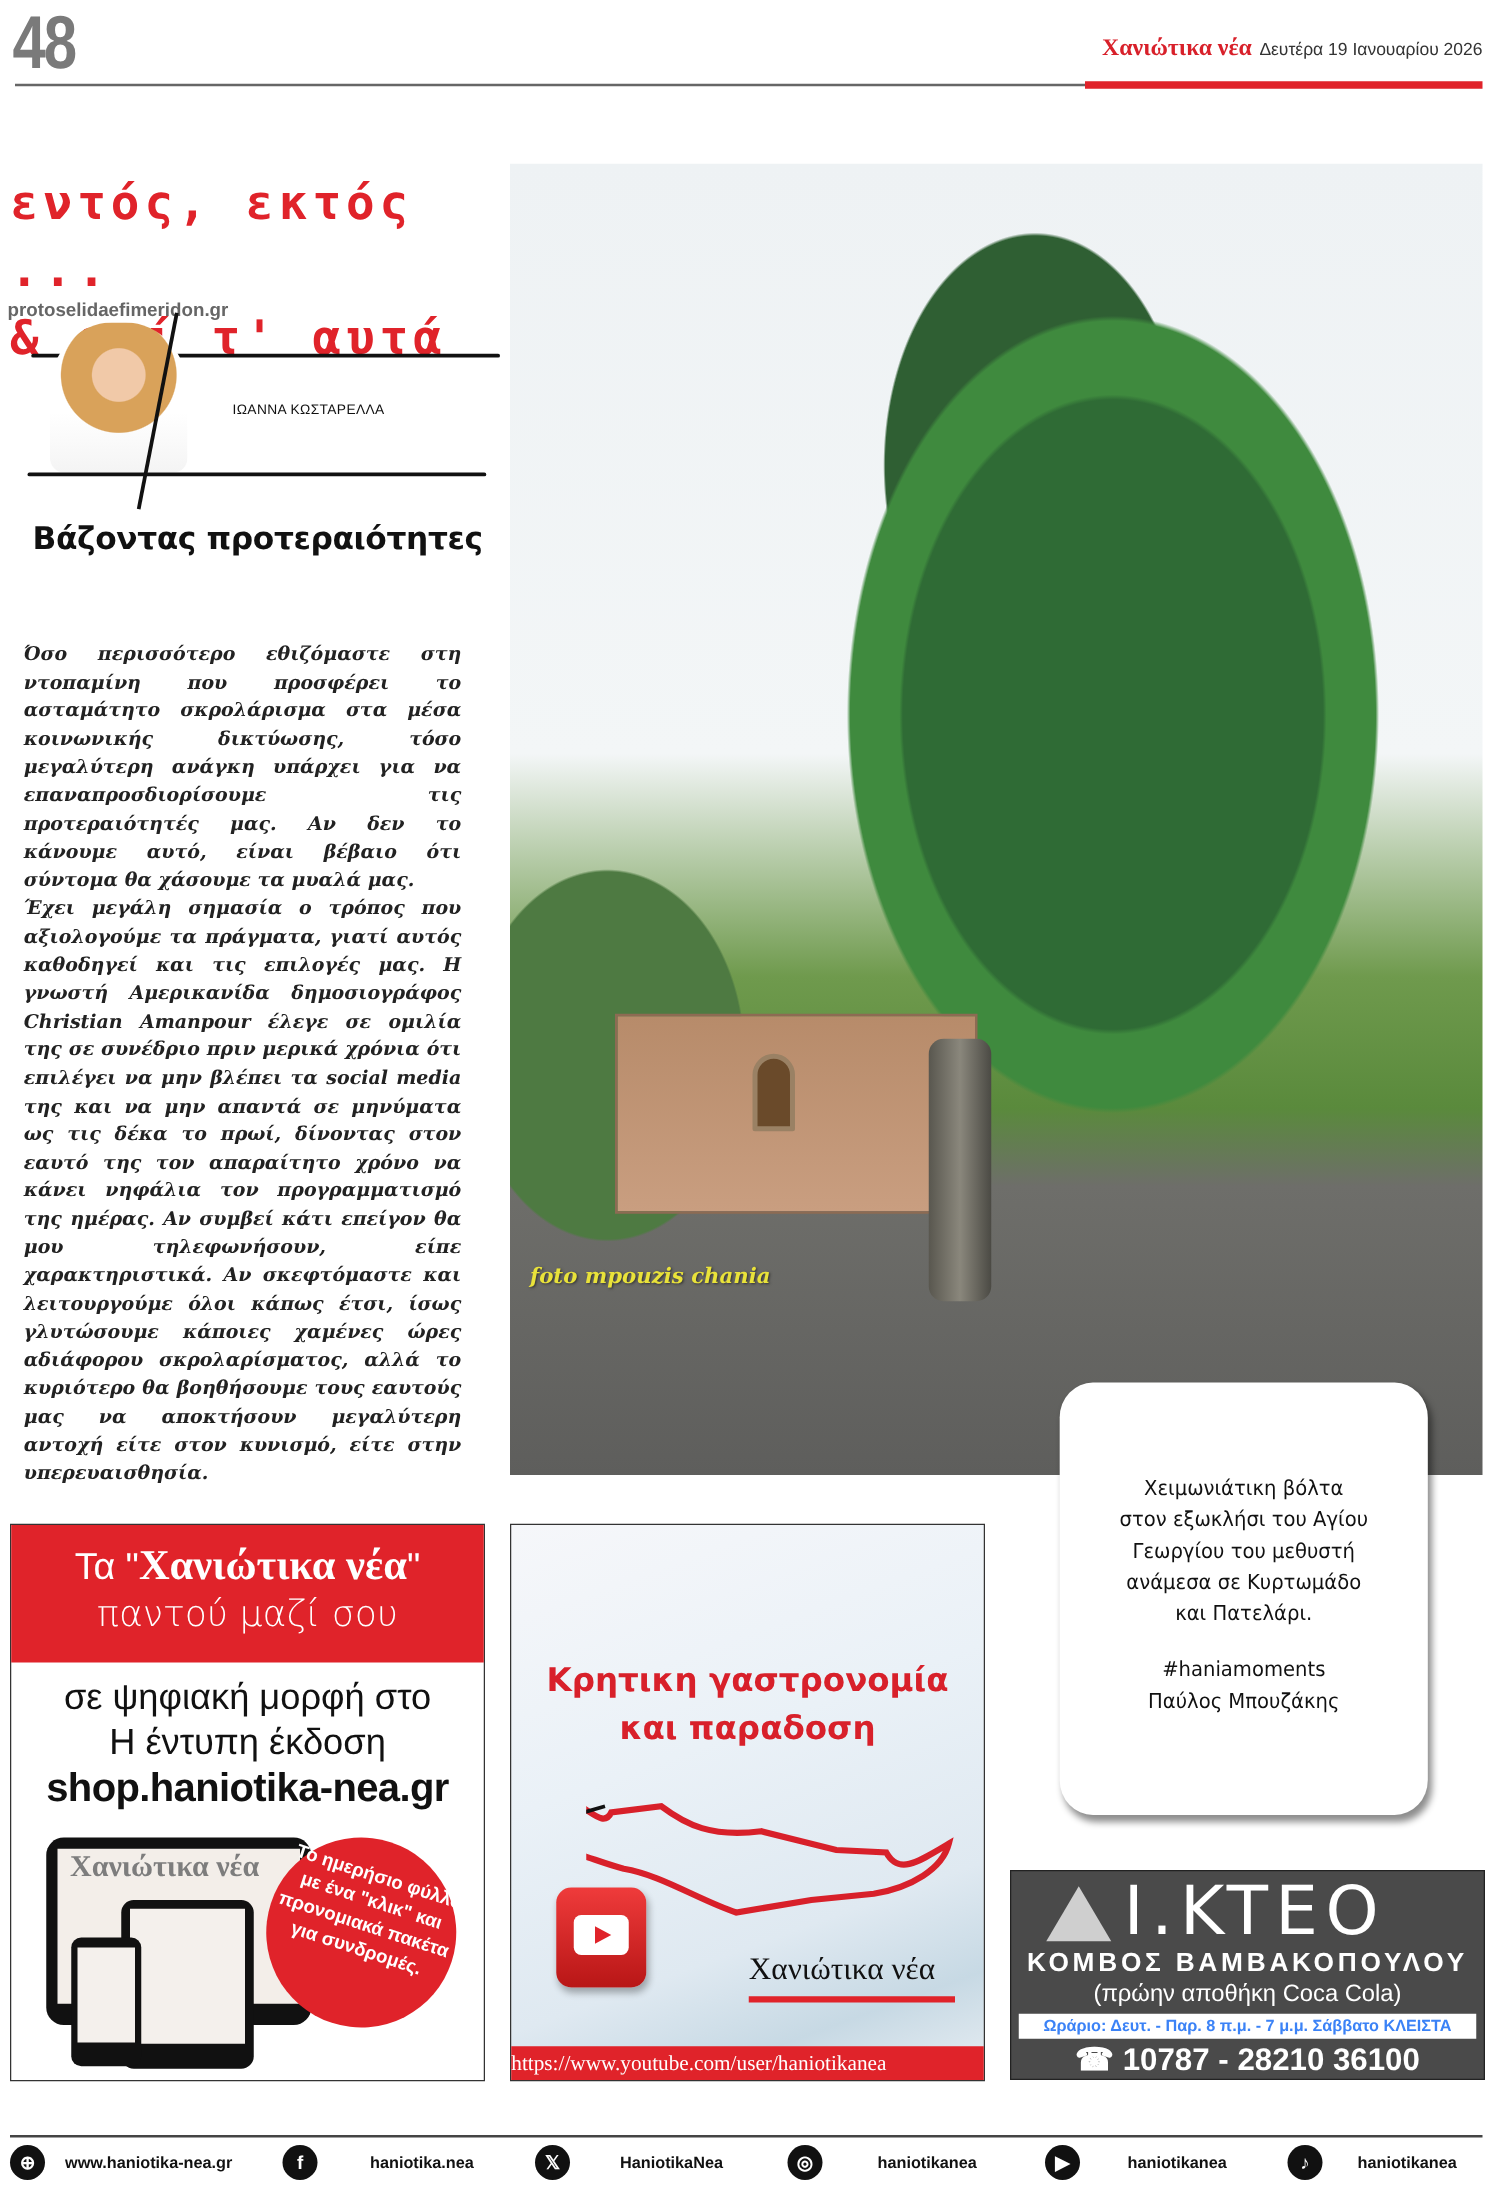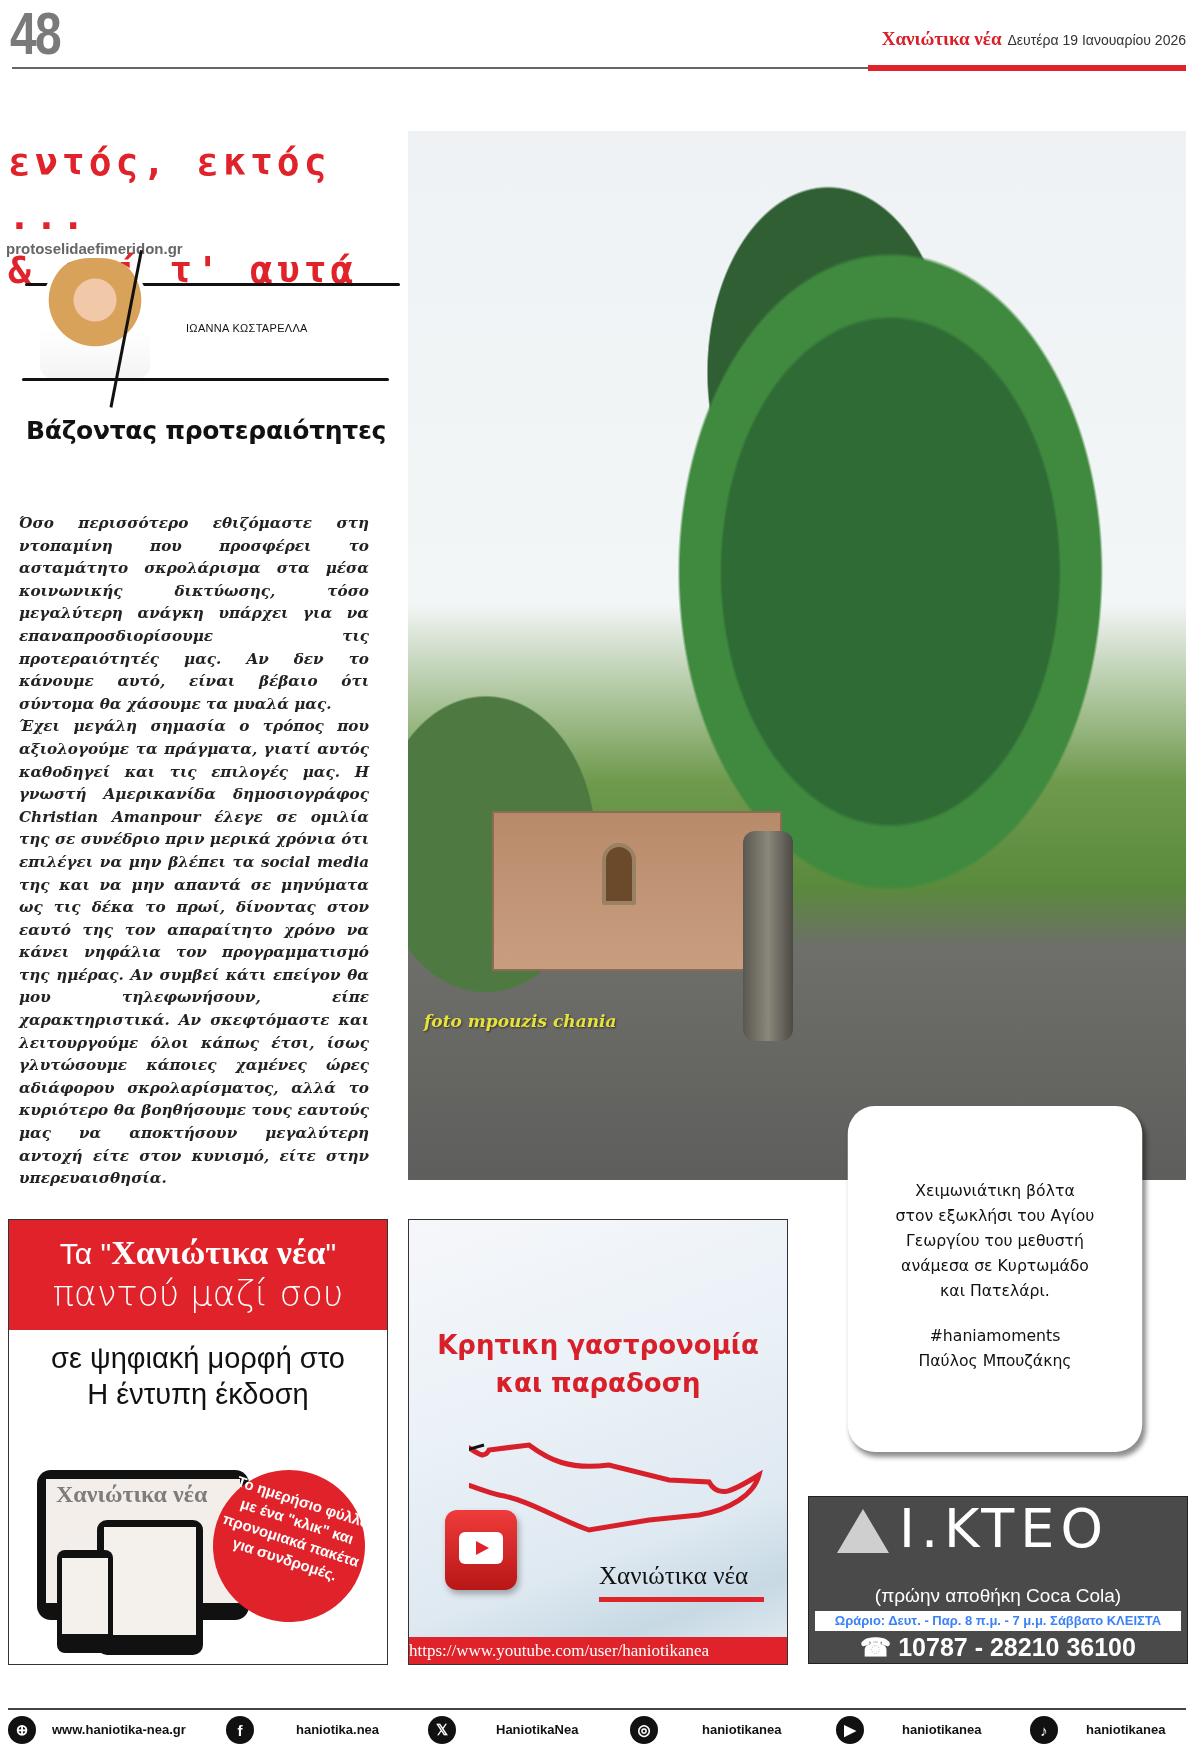--- a/index.html
+++ b/index.html
@@ -42,21 +42,21 @@
   .photo-credit { left: 16px; top: 880px; font-family: "DejaVu Serif", serif; font-style: italic; font-weight: bold; color: #e9e23a; font-size: 17px; text-shadow: 1px 1px 2px #333; }
 
   .caption-card { left: 840px; top: 1106px; width: 310px; height: 346px; background: #fff; border-radius: 28px; box-shadow: 3px 5px 6px rgba(0,0,0,0.45); text-align: center; padding-top: 72px; font-family: "DejaVu Sans", sans-serif; font-size: 16.5px; line-height: 25px; color: #111; transform: scaleX(0.95); }
   .caption-card .spacer { height: 20px; }
 
   
   .ad-digital { left: 8px; top: 1219px; width: 380px; height: 446px; border: 1.5px solid #333; background: #fff; }
   .ad-digital .red-head { left: 0; top: 0; width: 100%; height: 110px; background: #e0232a; color: #fff; text-align: center; padding-top: 14px; }
   .ad-digital .red-head .l1 { font-size: 30px; }
   .ad-digital .red-head .l1 b { font-family: "Liberation Serif", serif; font-size: 34px; }
-  .ad-digital .red-head .l2 { font-size: 35px; font-family: "DejaVu Sans", sans-serif; font-weight: 300; margin-top: 2px; }
+  .ad-digital .red-head .l2 { font-size: 29px; font-family: "DejaVu Sans", sans-serif; font-weight: 300; margin-top: 2px; }
   .ad-digital .body { top: 120px; width: 100%; text-align: center; font-size: 29px; line-height: 36px; }
   .ad-digital .body .url { font-weight: bold; font-size: 32px; letter-spacing: -0.5px; }
   .device-monitor { left: 28px; top: 250px; width: 212px; height: 150px; background: #111; border-radius: 14px; }
   .device-monitor .screen { left: 9px; top: 9px; width: 194px; height: 124px; background: #f3eee9; }
   .device-monitor .screen .mast { left: 10px; top: 2px; font-family: "Liberation Serif", serif; color: #7d7d7d; font-size: 24px; font-weight: bold; }
   .device-tablet { left: 88px; top: 300px; width: 106px; height: 135px; background: #111; border-radius: 10px; }
   .device-tablet .screen { left: 7px; top: 7px; width: 92px; height: 108px; background: #f4f0ec; }
   .device-phone { left: 48px; top: 330px; width: 56px; height: 103px; background: #111; border-radius: 8px; }
   .device-phone .screen { left: 5px; top: 8px; width: 46px; height: 76px; background: #f4f0ec; }
   .promo-circle { left: 204px; top: 250px; width: 152px; height: 152px; border-radius: 50%; background: #e0232a; color: #fff; text-align: center; font-size: 15px; font-weight: bold; line-height: 20px; padding-top: 20px; transform: rotate(18deg); }
@@ -135,20 +135,21 @@
 </div>
 
 <div class="abs ad-digital">
   <div class="abs red-head">
     <div class="l1"><span>Τα "</span><b>Χανιώτικα νέα</b><span>"</span></div>
     <div class="l2">παντού μαζί σου</div>
   </div>
   <div class="abs body">
     <div>σε ψηφιακή μορφή στο</div>
     <div>Η έντυπη έκδοση</div>
+    <div class="url">shop.haniotika-nea.gr</div>
   </div>
   <div class="abs device-monitor">
     <div class="abs screen">
         <div class="abs mast">Χανιώτικα νέα</div>
       </div>
   </div>
   <div class="abs device-tablet">
       <div class="abs screen"></div>
     </div>
   <div class="abs device-phone">
@@ -168,20 +169,21 @@
       <div class="abs inner"></div>
     </div>
   <div class="abs brand">Χανιώτικα νέα</div>
   <div class="abs brand-bar"></div>
   <div class="abs url-bar">https://www.youtube.com/user/haniotikanea</div>
 </div>
 
 <div class="abs ad-kteo">
   <div class="abs tri"></div>
   <div class="abs logo">I.KTEO</div>
+  <div class="abs l2">ΚΟΜΒΟΣ ΒΑΜΒΑΚΟΠΟΥΛΟΥ</div>
   <div class="abs l3">(πρώην αποθήκη Coca Cola)</div>
   <div class="abs hours">Ωράριο: Δευτ. - Παρ. 8 π.μ. - 7 μ.μ. Σάββατο ΚΛΕΙΣΤΑ</div>
   <div class="abs phone">☎ 10787 - 28210 36100</div>
 </div>
 
 <div class="abs footer-line"></div>
 <div class="abs footer">
   <div class="social" style="left:8px">
     <span class="ico">⊕</span>
     <span class="label" style="left:44px">www.haniotika-nea.gr</span>

